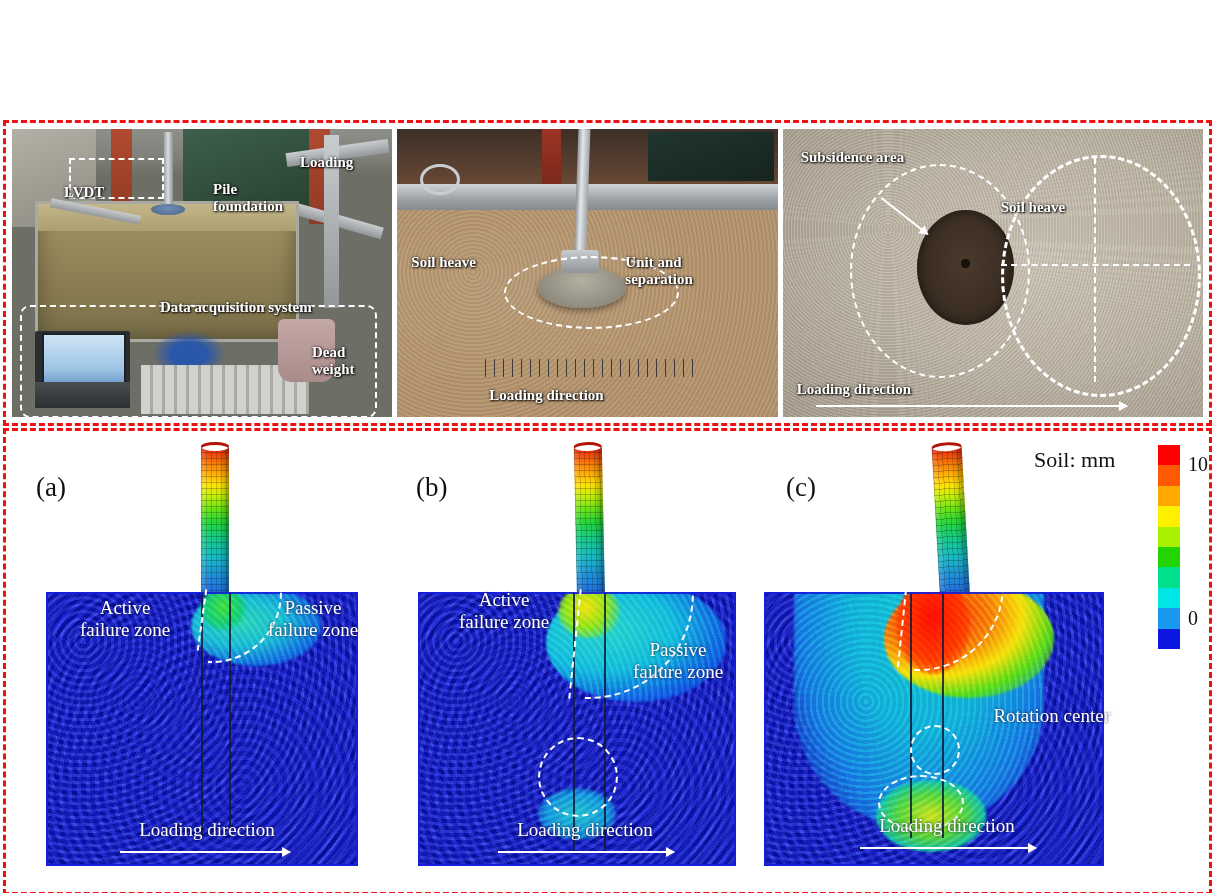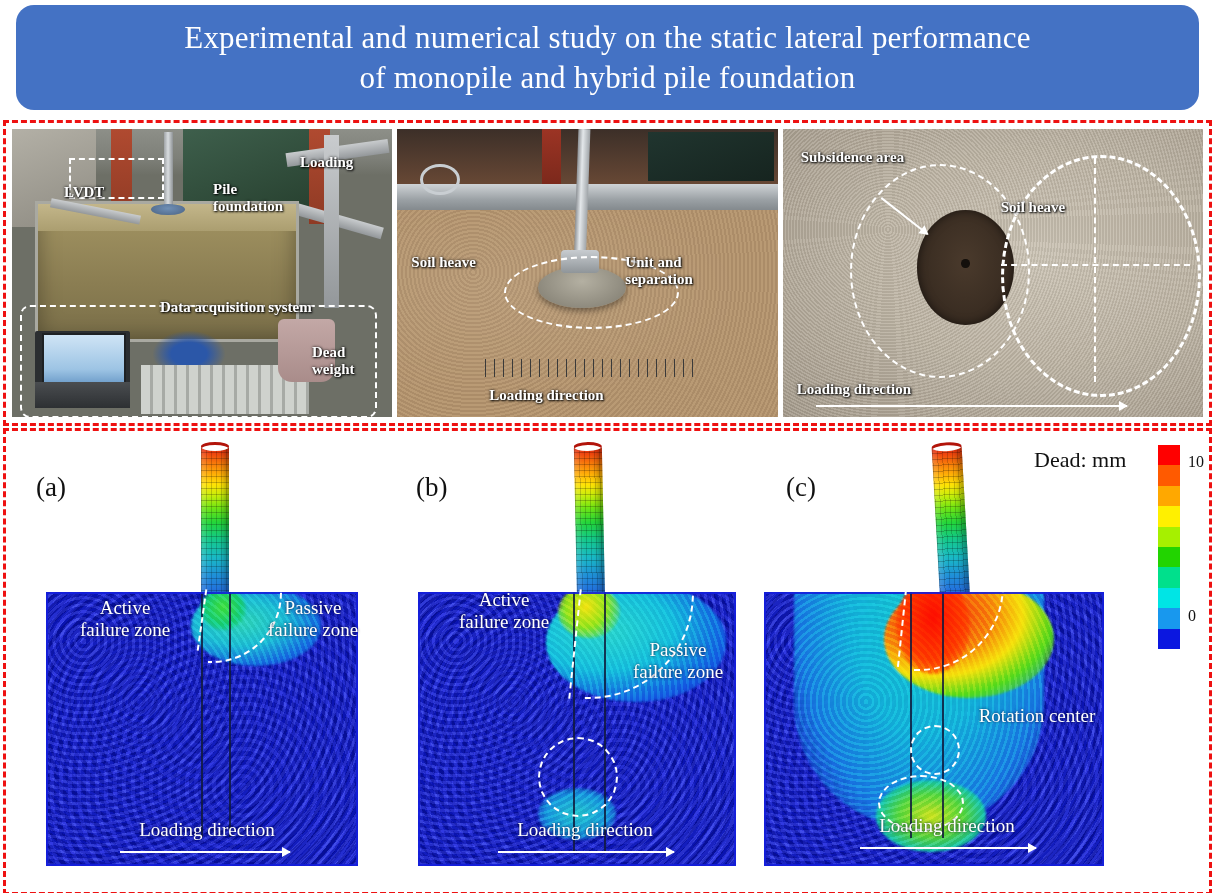--- a/index.html
+++ b/index.html
@@ -167,35 +167,28 @@
   .loadlabel{position:absolute;color:#ffffff;font-size:19px;text-align:center;
      font-family:"Liberation Serif","DejaVu Serif",serif;
      text-shadow:0 0 3px rgba(0,0,40,.9);}
 
   
   .cb-unit{position:absolute;color:#111;font-size:22px;
      font-family:"Liberation Serif","DejaVu Serif",serif;}
   .cbar{position:absolute;width:22px;display:flex;flex-direction:column;
      border:0;}
   .cbar div{flex:1 1 0;}
-  .cb-tick{position:absolute;color:#111;font-size:16px;
+  .cb-tick{position:absolute;color:#111;font-size:20px;
      font-family:"Liberation Serif","DejaVu Serif",serif;}
 </style>
 </head>
 <body>
 
 <div class="page">
 
-  <div class="title-banner">
-    <div class="title-text">
-      <span>Experimental and numerical study on the static lateral performance</span>
-      <br>
-      <span>of monopile and hybrid pile foundation</span>
-    </div>
-  </div>
 
   <div class="red-frame" id="frame-photos">
     <div class="photo-row">
 
       <div class="photo p1">
         <div class="p1-wallL"></div>
         <div class="p1-redcol" style="left:26%"></div>
         <div class="p1-redcol" style="left:78%"></div>
         <div class="p1-green"></div>
         <div class="p1-frameBar" style="left:72%;top:6%;width:27%;height:5%;transform:rotate(-8deg)"></div>
@@ -354,27 +347,27 @@
           <div class="soil-edge"></div>
         </div>
 
         <div class="dashline" style="left:127px;top:152px;height:78px;transform:rotate(6deg)"></div>
         <div style="position:absolute;left:140px;top:148px;width:88px;height:84px;
              border:2px dashed #fff;border-top:none;border-left:none;
              border-radius:0 0 85px 0"></div>
         <div class="dashcirc" style="left:136px;top:288px;width:46px;height:46px"></div>
         <div class="dashcirc" style="left:104px;top:338px;width:82px;height:52px"></div>
 
-        <div class="demlabel" style="left:190px;top:268px;width:146px;text-align:center">Rotation center</div>
+        <div class="demlabel" style="left:190px;top:268px;width:146px;text-align:right">Rotation center</div>
         <div class="loadlabel" style="left:88px;top:378px;width:170px">Loading direction</div>
         <div class="arrow-white" style="left:86px;top:410px;width:176px"></div>
       </div>
 
       <div>
-        <div class="cb-unit" style="left:1022px;top:10px">Dead: mm</div>
+        <div class="cb-unit" style="left:1022px;top:10px">Soil: mm</div>
         <div class="cbar" id="colorbar" style="left:1146px;top:8px;height:204px">
             <div style="background: rgb(255, 0, 0);"></div>
             <div style="background: rgb(255, 90, 0);"></div>
             <div style="background: rgb(255, 168, 0);"></div>
             <div style="background: rgb(255, 240, 0);"></div>
             <div style="background: rgb(166, 240, 0);"></div>
             <div style="background: rgb(34, 212, 0);"></div>
             <div style="background: rgb(0, 224, 140);"></div>
             <div style="background: rgb(0, 229, 229);"></div>
             <div style="background: rgb(24, 152, 238);"></div>

